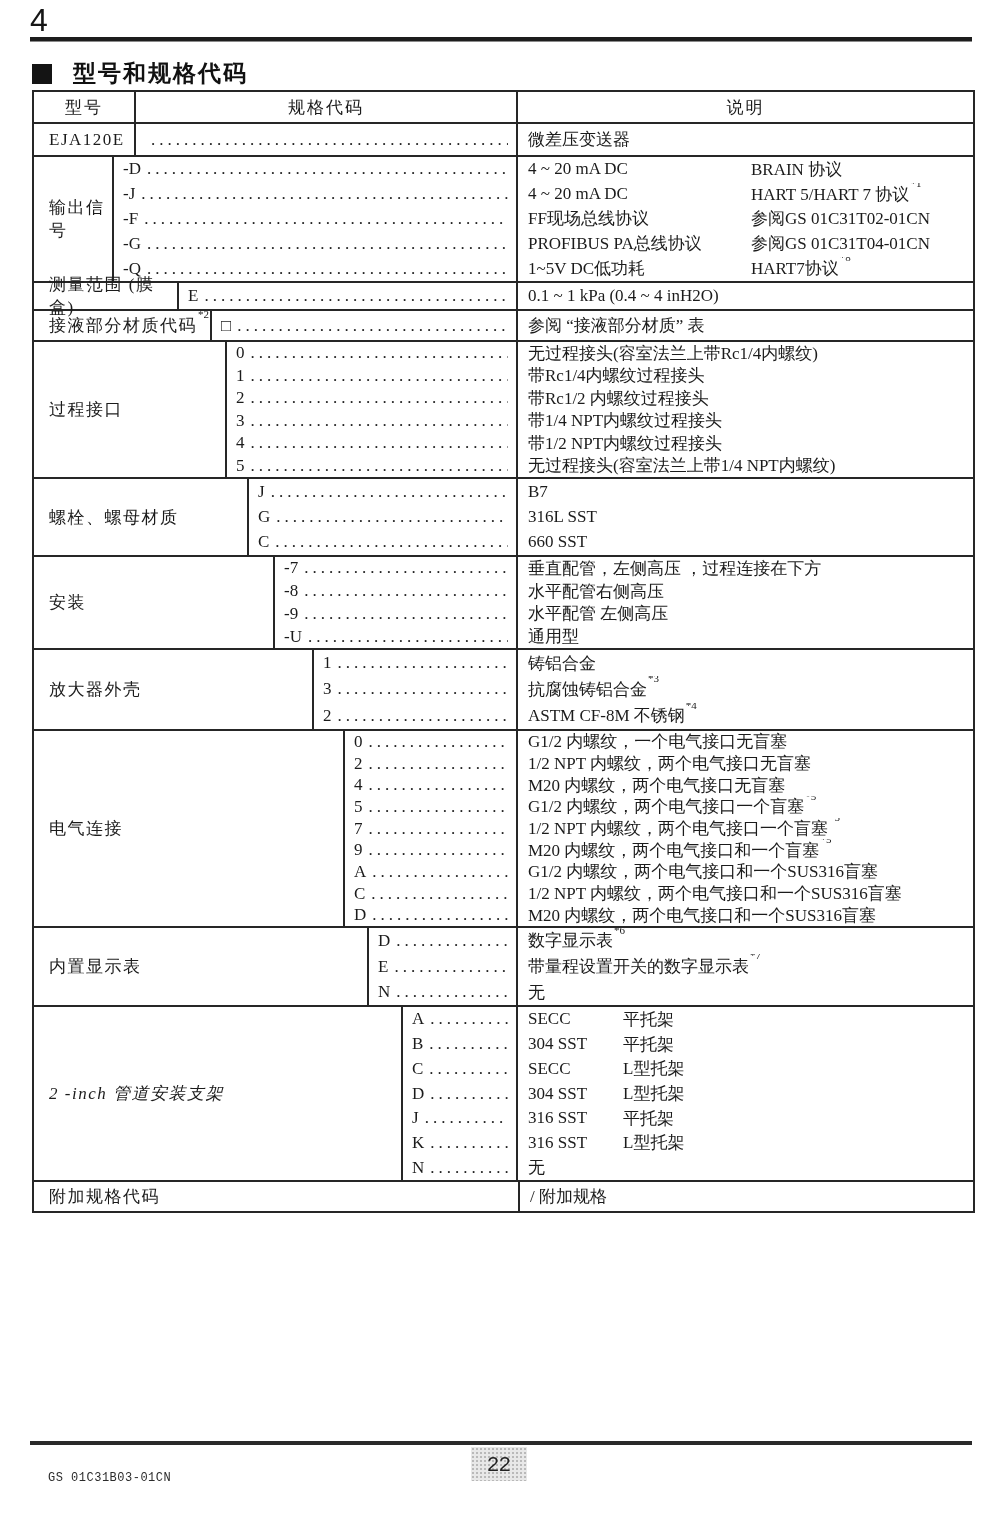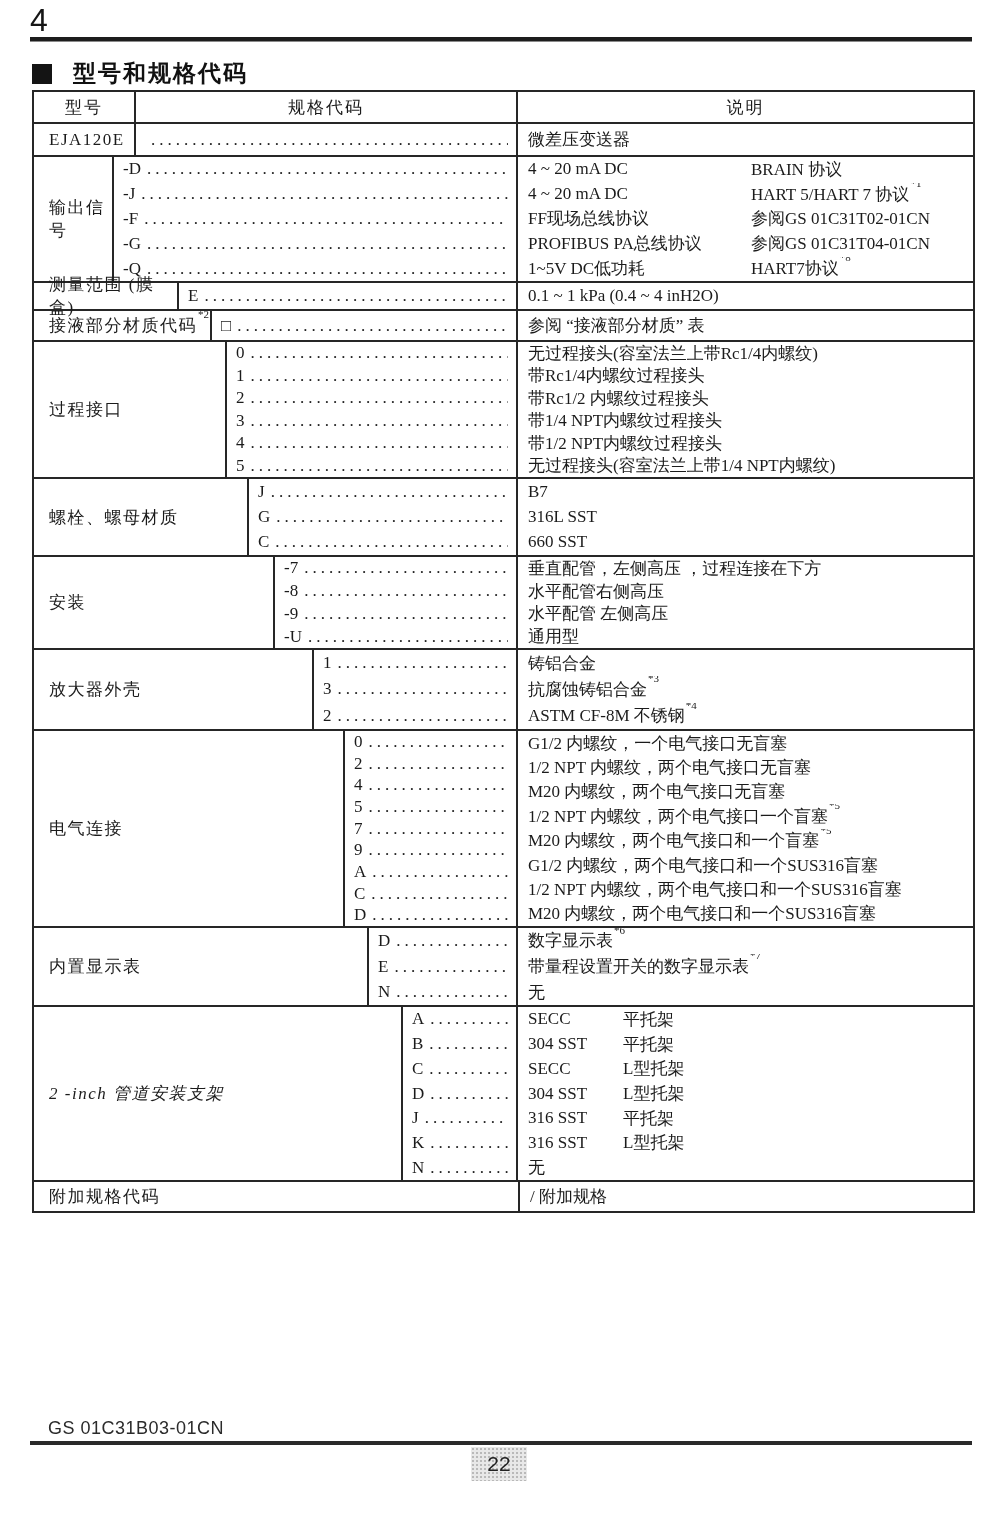--- a/index.html
+++ b/index.html
@@ -63,23 +63,23 @@
   }
   .d1 { white-space: nowrap; overflow: hidden; flex-shrink: 0; }
   .note { white-space: nowrap; overflow: hidden; }
   sup.s { font-size: 11px; position: relative; top: -6px; margin-left: 1px; letter-spacing: 0; }
   
   .footer-rule {
     position: absolute; left: 30px; top: 1441px;
     width: 942px; height: 4px; background: #2a2a2a;
   }
   .footer-doc {
-    position: absolute; left: 48px; top: 1418px;
-    font-family: Liberation Sans, sans-serif;
-    font-size: 18px; color: #2b2b2b; letter-spacing: 0.5px;
+    position: absolute; left: 48px; top: 1471px;
+    font-family: Liberation Mono, monospace;
+    font-size: 12px; color: #2b2b2b; letter-spacing: 0.5px;
   }
   .footer-page {
     position: absolute; left: 471px; top: 1447px;
     width: 56px; height: 34px;
     display: flex; align-items: center; justify-content: center;
     background-color: #e8e8e8;
     background-image: radial-gradient(#b9b9b9 1px, transparent 1px);
     background-size: 4px 4px;
     font-family: "Liberation Sans", "DejaVu Sans", sans-serif;
     font-size: 21px; color: #222;
@@ -395,20 +395,23 @@
           <div class="line">
             <span>G1/2 内螺纹，一个电气接口无盲塞</span>
           </div>
           <div class="line">
             <span>1/2 NPT 内螺纹，两个电气接口无盲塞</span>
           </div>
           <div class="line">
             <span>M20 内螺纹，两个电气接口无盲塞</span>
           </div>
           <div class="line">
+            <span>G1/2 内螺纹，两个电气接口一个盲塞<sup class="s">*5</sup></span>
+          </div>
+          <div class="line">
             <span>1/2 NPT 内螺纹，两个电气接口一个盲塞<sup class="s">*5</sup></span>
           </div>
           <div class="line">
             <span>M20 内螺纹，两个电气接口和一个盲塞<sup class="s">*5</sup></span>
           </div>
           <div class="line">
             <span>G1/2 内螺纹，两个电气接口和一个SUS316盲塞</span>
           </div>
           <div class="line">
             <span>1/2 NPT 内螺纹，两个电气接口和一个SUS316盲塞</span>

